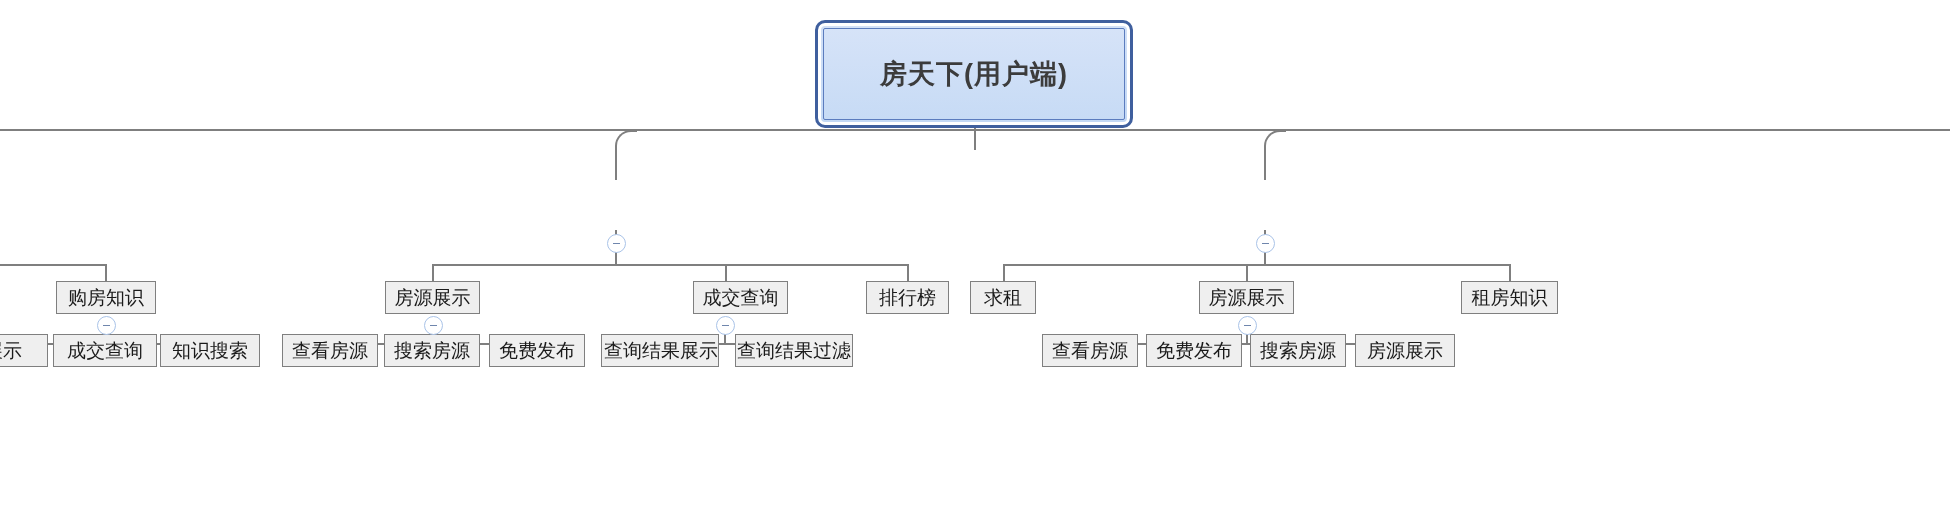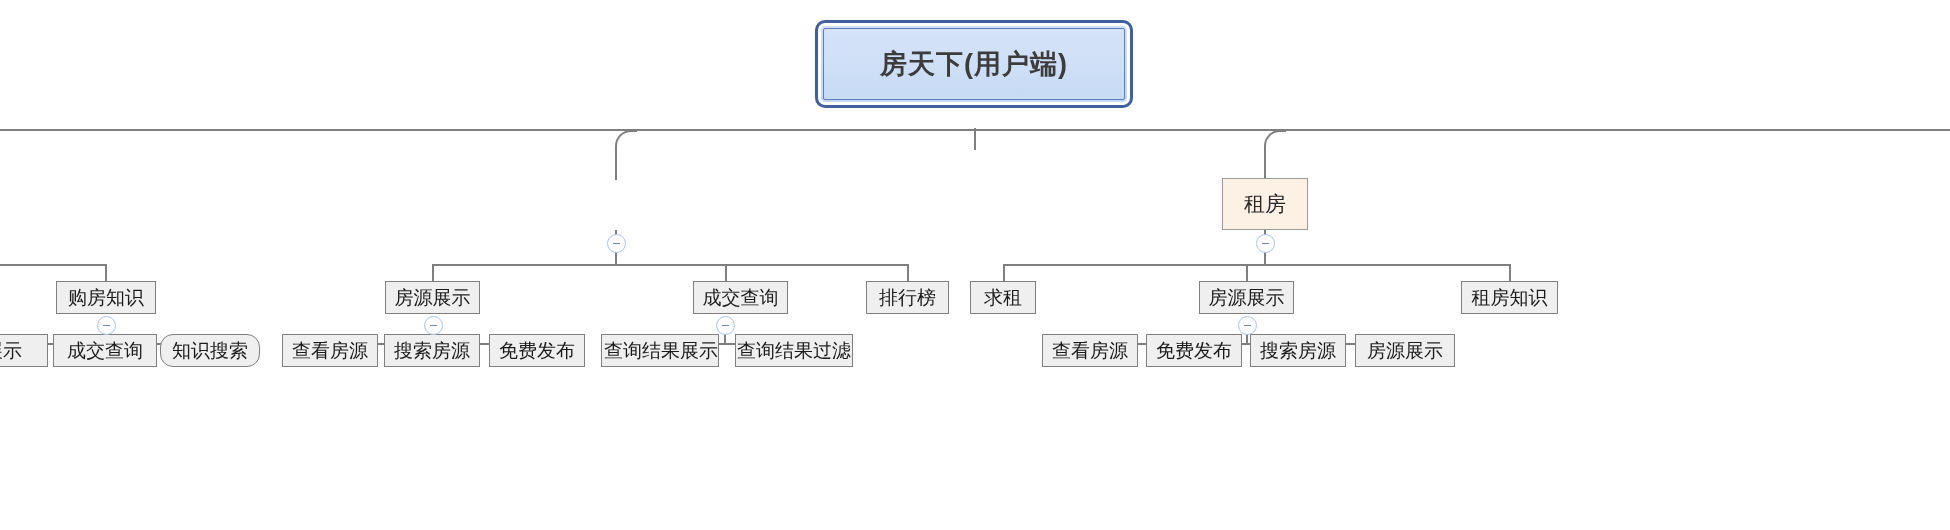--- a/index.html
+++ b/index.html
@@ -66,38 +66,35 @@
     display:flex;align-items:center;justify-content:center;
     z-index:5;
   }
   .toggle .bar{width:7px;height:1.6px;background:#6f86ad;display:block;}
 </style>
 </head>
 <body>
 
 <div id="canvas">
 
-  <div class="node node-root" style="left:815px;top:20px;width:318px;height:88px;">
+  <div class="node node-root" style="left:815px;top:20px;width:318px;height:108px;">
     <div class="inner">
       <span>房天下(用户端)</span>
     </div>
   </div>
 
   <div class="vline" style="left:974px;top:128px;height:22px;"></div>
 
   <div class="trunk" style="left:0px;top:129px;width:1950px;"></div>
 
   <div class="elbow-l" style="left:615px;top:130px;width:20px;height:48px;border-right:none;border-bottom:none;"></div>
 
   <div class="elbow-l" style="left:1264px;top:130px;width:20px;height:48px;border-right:none;border-bottom:none;"></div>
 
 
-  <div class="node node-l2" style="left:1222px;top:178px;width:86px;height:52px;">
-    <span>租房</span>
-  </div>
 
   <div class="vline" style="left:615px;top:230px;height:12px;"></div>
   <div class="vline" style="left:1264px;top:230px;height:12px;"></div>
 
   <div class="toggle" style="left:607px;top:234px;">
     <span class="bar"></span>
   </div>
   <div class="toggle" style="left:1256px;top:234px;">
     <span class="bar"></span>
   </div>
@@ -185,21 +182,21 @@
   <div class="vline" style="left:1403px;top:343px;height:20px;"></div>
 
   <div class="node node-l4" style="left:-42px;top:334px;width:90px;height:33px;">
     <span>展示</span>
   </div>
 
   <div class="node node-l4" style="left:53px;top:334px;width:104px;height:33px;">
     <span>成交查询</span>
   </div>
 
-  <div class="node node-l4" style="left:160px;top:334px;width:100px;height:33px;border-radius:13px;">
+  <div class="node node-l4" style="left:160px;top:334px;width:100px;height:33px;">
     <span>知识搜索</span>
   </div>
 
   <div class="node node-l4" style="left:282px;top:334px;width:96px;height:33px;">
     <span>查看房源</span>
   </div>
 
   <div class="node node-l4" style="left:384px;top:334px;width:96px;height:33px;">
     <span>搜索房源</span>
   </div>

